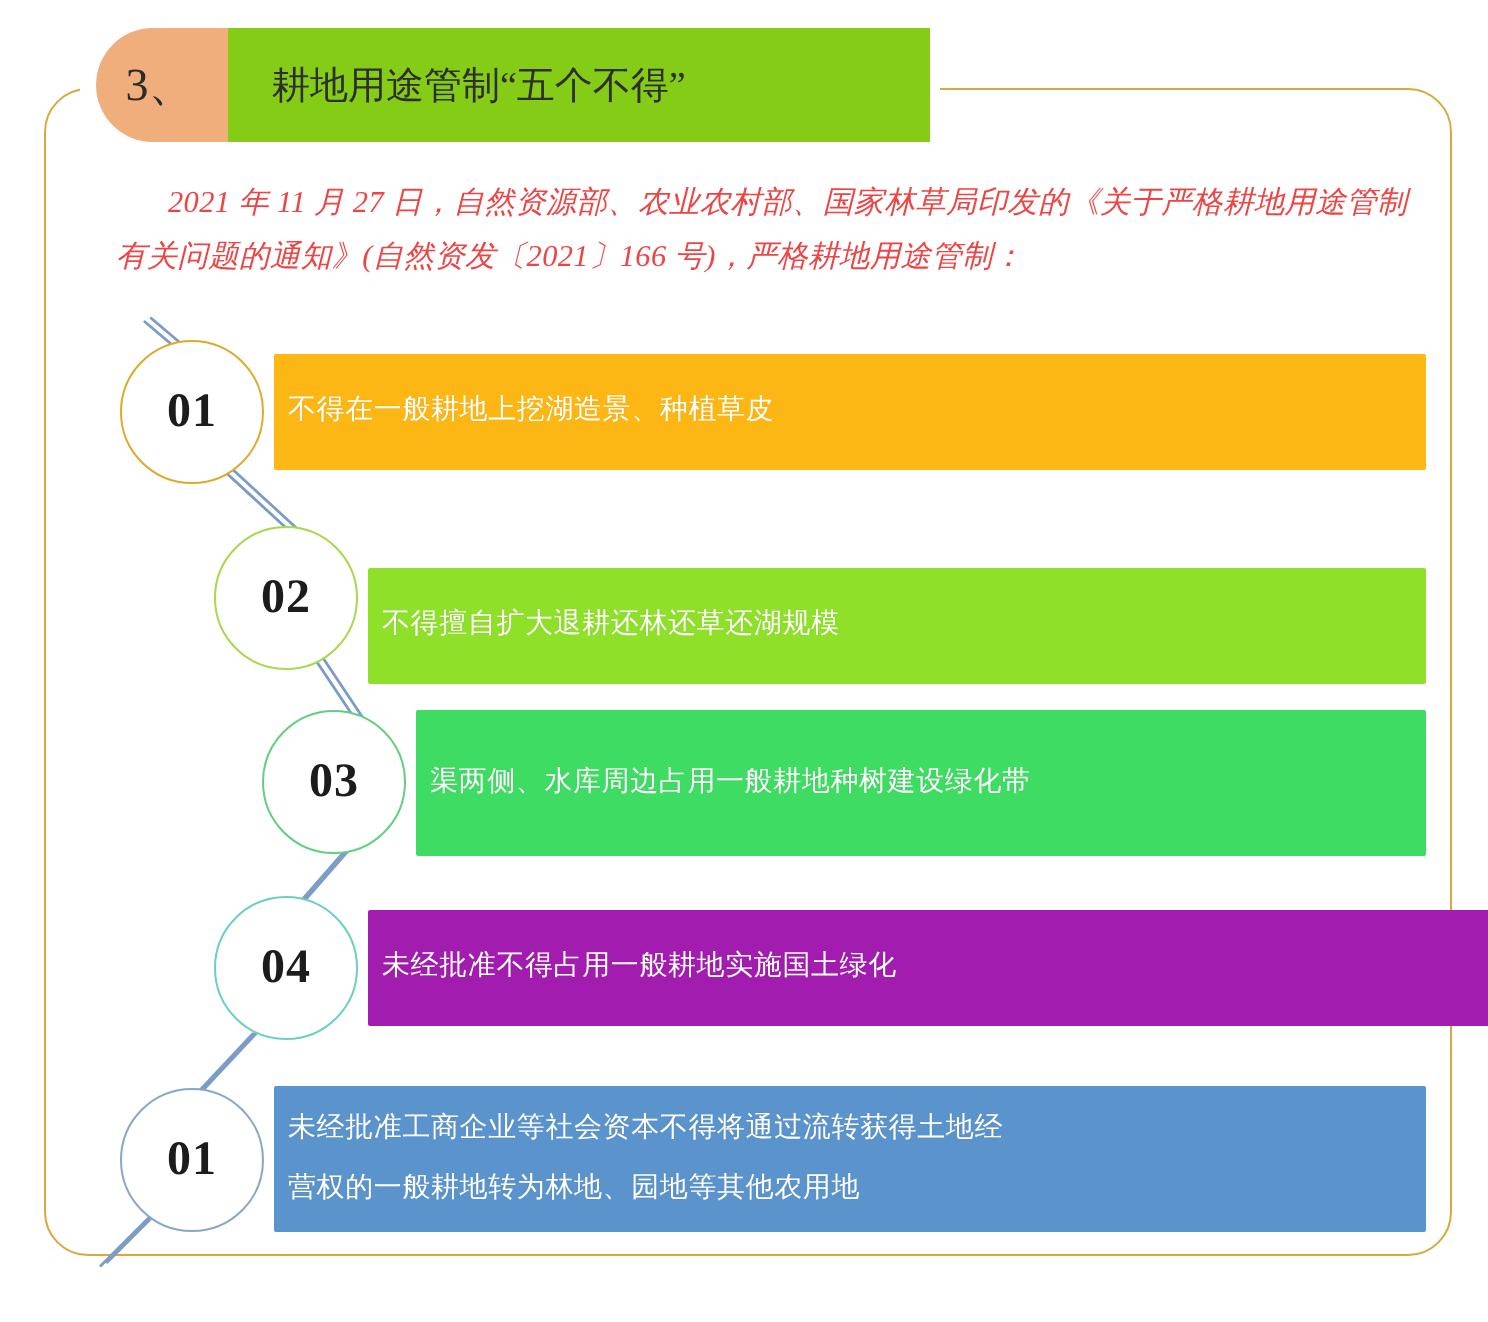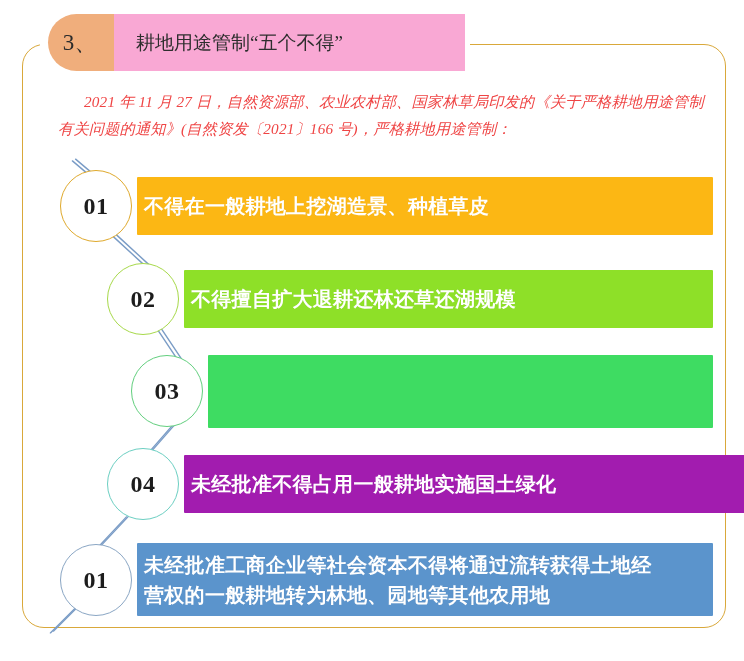--- a/index.html
+++ b/index.html
@@ -102,24 +102,24 @@
   .step-bar {
     position: absolute;
     top: 0;
     box-sizing: border-box;
     display: flex;
     align-items: center;
     border-radius: 1px;
   }
   .step-text {
     color: #ffffff;
-    font-size: 20px;
+    font-size: 14px;
     line-height: 30px;
     font-family: "Liberation Serif", "DejaVu Serif", serif;
-    font-weight: bold;
+    font-weight: normal;
     letter-spacing: 0.3px;
     text-shadow: 0 0 1px rgba(0,0,0,0.07);
   }
   .step-circle {
     position: absolute;
     background: #ffffff;
     border-radius: 50%;
     display: flex;
     align-items: center;
     justify-content: center;
@@ -137,21 +137,21 @@
 </head>
 <body>
 
 <div id="frame" style="border-color: rgb(217, 168, 58);"></div>
 <div id="frame-mask"></div>
 
 <div id="header">
   <div id="header-number-pill" style="background: rgb(240, 174, 124);">
     <span>3、</span>
   </div>
-  <div id="header-title-band" style="background: #f9a8d4;">
+  <div id="header-title-band" style="background: #84cc16;">
     <span id="header-title">耕地用途管制“五个不得”</span>
   </div>
 </div>
 
 <div id="intro" style="color: #ef4444;">
   <span class="indent"></span><span>2021 年 11 月 27 日，自然资源部、农业农村部、国家林草局印发的《关于严格耕地用途管制</span><span>有关问题的通知》(自然资发〔2021〕166 号)，严格耕地用途管制：</span>
 </div>
 
 <svg id="connectors">
     <g>
@@ -182,30 +182,31 @@
 
 <div id="steps-root">
     <div class="step-bar" style="position: absolute; left: 137px; top: 177px; width: 576px; height: 58px; background: rgb(252, 183, 20); z-index: 2;">
       <div class="step-text" style="padding-left: 7px;">
         <div>不得在一般耕地上挖湖造景、种植草皮</div>
       </div>
     </div>
     <div class="step-circle" style="left: 60px; top: 170px; width: 72px; height: 72px; border: 1.8px solid rgb(223, 169, 44);">
       <span class="step-number" style="color: rgb(28, 28, 28);">01</span>
     </div>
-    <div class="step-bar" style="position: absolute; left: 184px; top: 270px; width: 529px; height: 58px; background: rgb(142, 224, 40); z-index: 2;">
+    <div class="step-bar" style="position: absolute; left: 184px; top: 284px; width: 529px; height: 58px; background: rgb(142, 224, 40); z-index: 2;">
       <div class="step-text" style="padding-left: 7px;">
         <div>不得擅自扩大退耕还林还草还湖规模</div>
       </div>
     </div>
     <div class="step-circle" style="left: 107px; top: 263px; width: 72px; height: 72px; border: 1.8px solid rgb(167, 217, 74);">
       <span class="step-number" style="color: rgb(28, 28, 28);">02</span>
     </div>
     <div class="step-bar" style="position: absolute; left: 208px; top: 355px; width: 505px; height: 73px; background: rgb(62, 220, 98); z-index: 2;">
       <div class="step-text" style="padding-left: 7px;">
+        <div>渠两侧、水库周边占用一般耕地种树建设绿化带</div>
       </div>
     </div>
     <div class="step-circle" style="left: 131px; top: 355px; width: 72px; height: 72px; border: 1.8px solid rgb(98, 207, 126);">
       <span class="step-number" style="color: rgb(28, 28, 28);">03</span>
     </div>
     <div class="step-bar" style="position: absolute; left: 184px; top: 455px; width: 612px; height: 58px; background: #a21caf; z-index: 2;">
       <div class="step-text" style="padding-left: 7px;">
         <div>未经批准不得占用一般耕地实施国土绿化</div>
       </div>
     </div>

